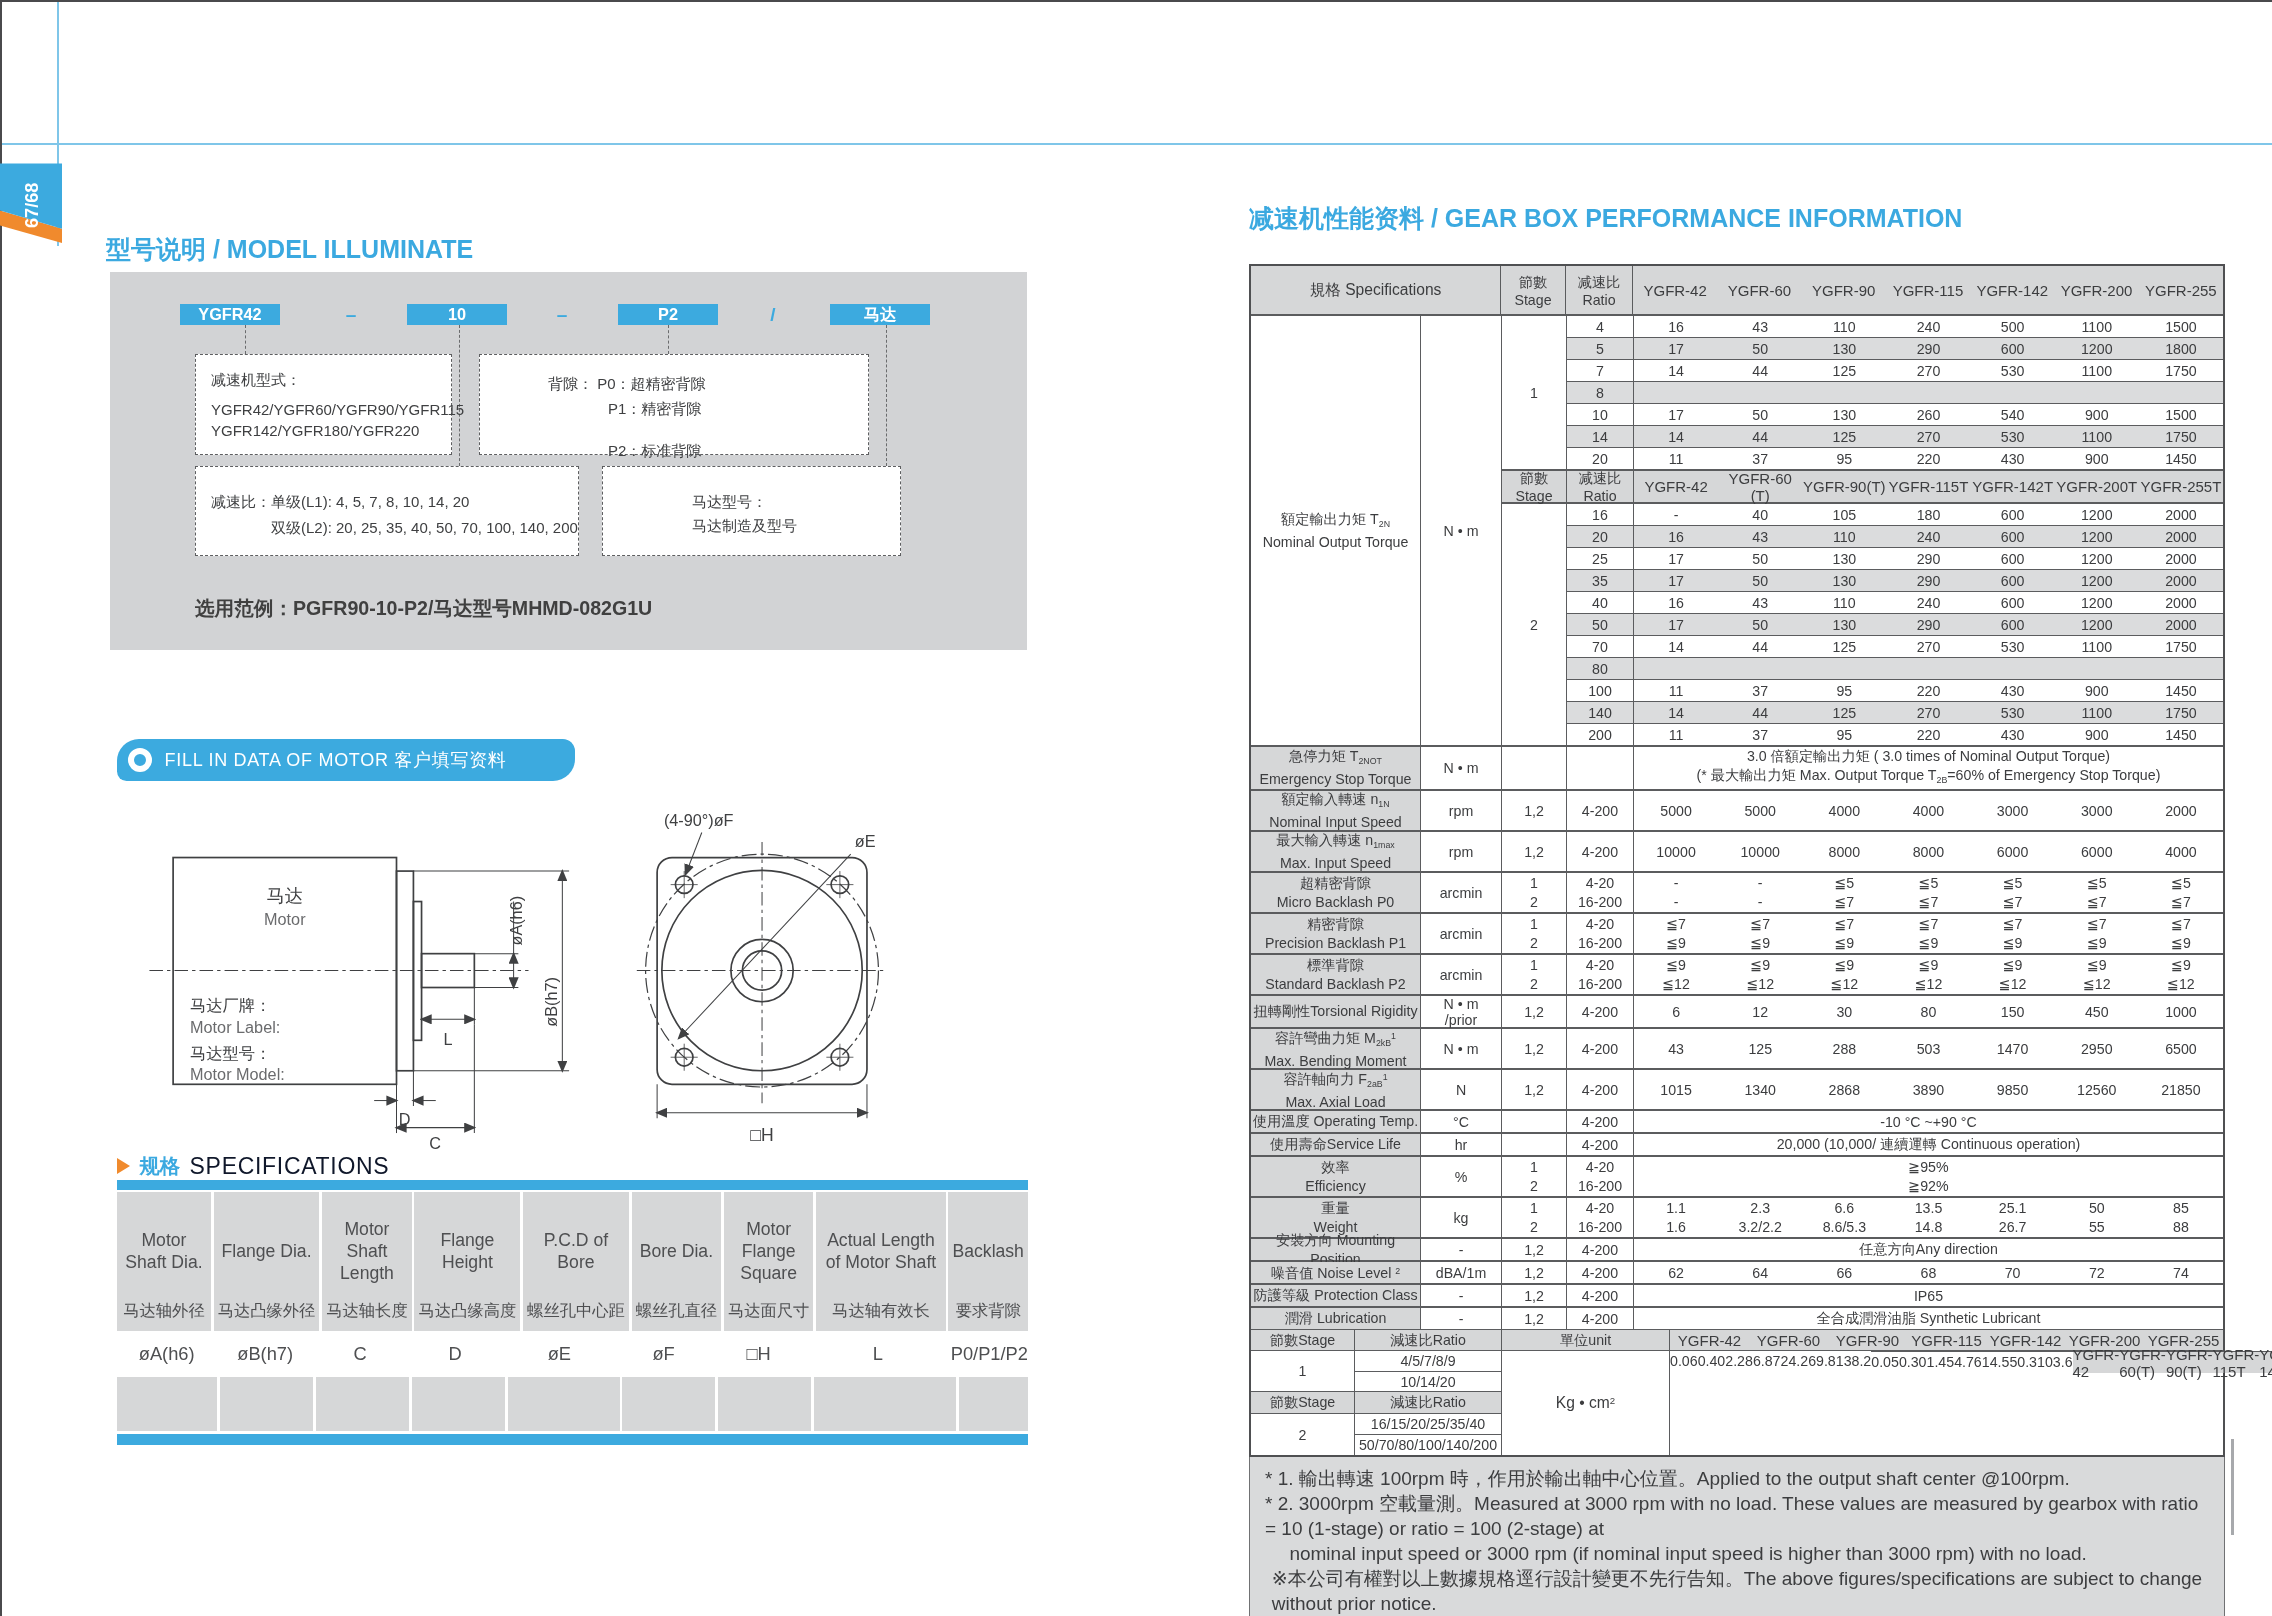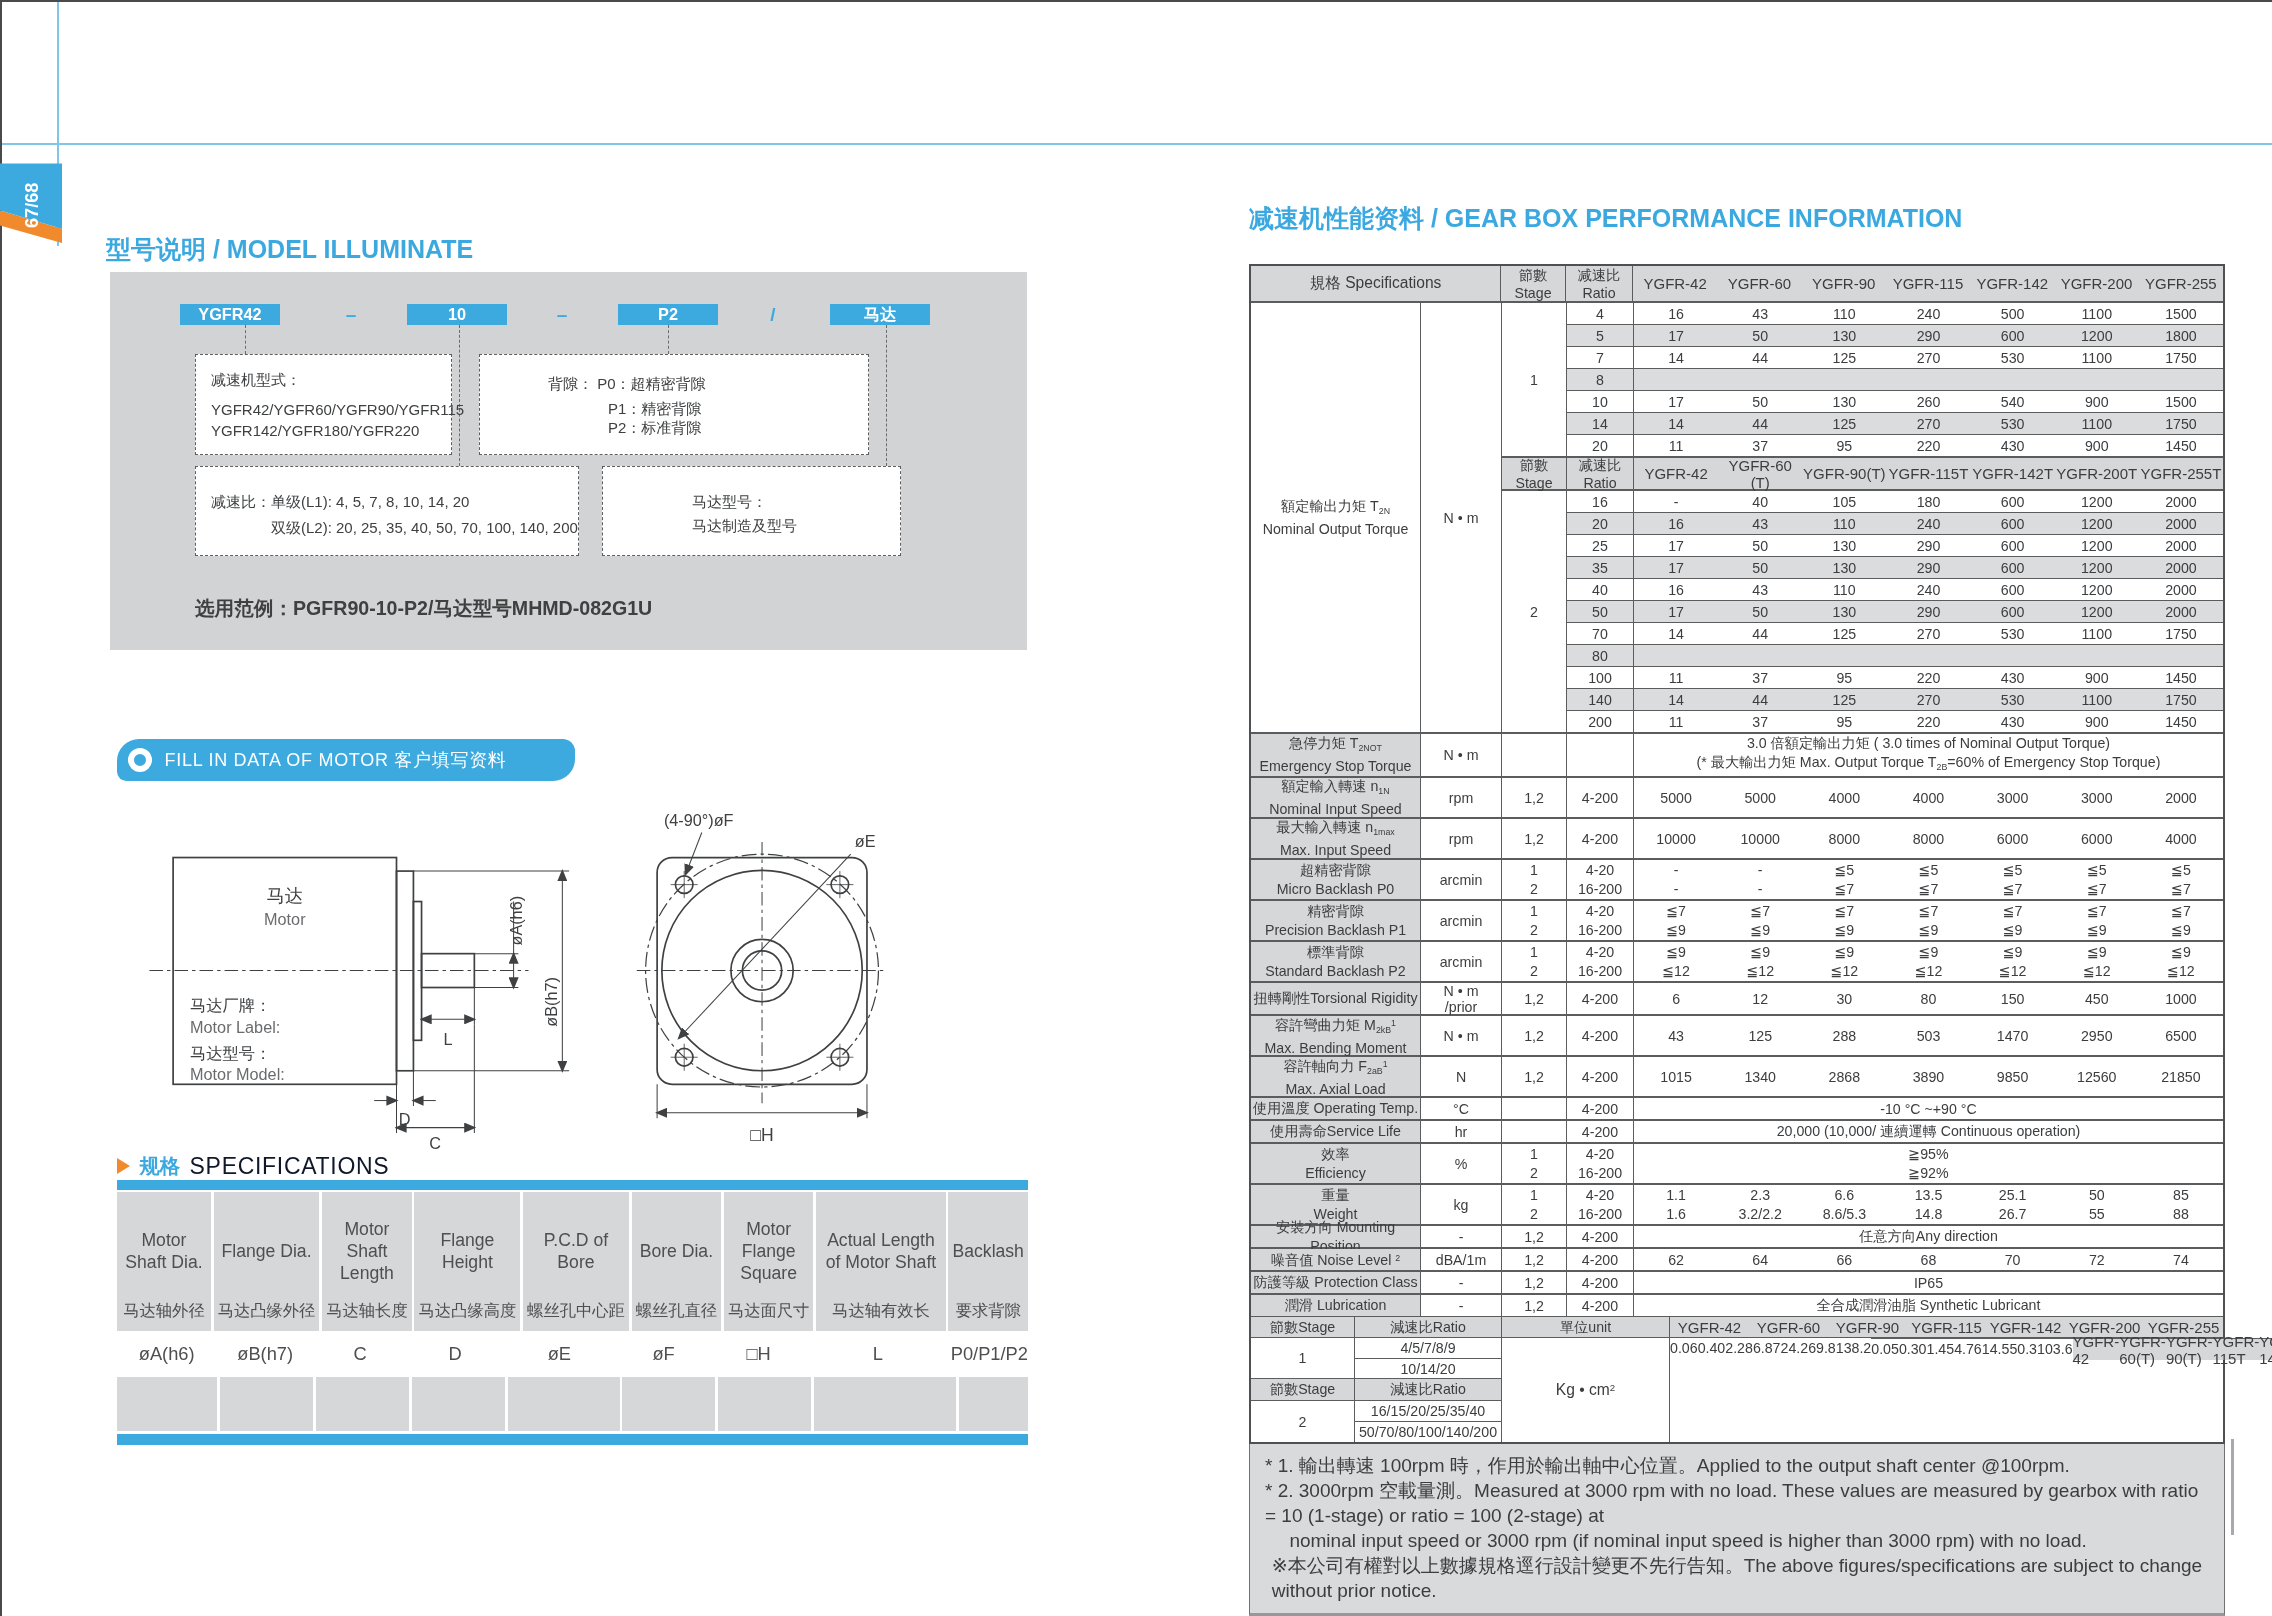--- a/index.html
+++ b/index.html
@@ -78,21 +78,21 @@
   .cell{display:flex;align-items:center;justify-content:center;text-align:center}
   .bt2{border-top:1.4px solid #5b5c5e}
   .bt3{border-top:2px solid #5b5c5e}
   .cl{width:169px;border-right:1.4px solid #5b5c5e;background:#d6d7d8;flex:0 0 auto}
   .clw{background:#ffffff}
   .cu{width:80px;border-right:1.4px solid #5b5c5e;flex:0 0 auto}
   .cs{width:64px;border-right:1.4px solid #5b5c5e;flex:0 0 auto}
   .cr{width:66px;border-right:1.4px solid #5b5c5e;flex:0 0 auto}
   .cv{flex:1}
   .cspan{flex:1}
-  .hdrbg{background:#d6d7d8}.h31{height:21px}.h46{height:31px}.h48{height:35px}.h58{height:39px}.h62{height:42px}
+  .hdrbg{background:#d6d7d8}.h31{height:21px}.h46{height:31px}.h48{height:48px}.h58{height:39px}.h62{height:42px}
   .chdr{width:249px;border-right:1.4px solid #5b5c5e;flex:0 0 auto;font-size:15.6px}
   .models{flex:1;display:flex}
   .models>div{flex:1;display:flex;align-items:center;justify-content:center;font-size:15px;text-align:center}
   .tcol{flex:1;display:flex;flex-direction:column}
   .sblock{display:flex}
   .rows{flex:1;display:flex;flex-direction:column}
   .rows>div.rrow{display:flex;height:21px}
   .rows>div.rrow:nth-of-type(even){background:#dbdcdd}
   .rows>div.rrow + div.rrow{border-top:1.4px solid #5b5c5e}
   .hdr2{border-top:2px solid #5b5c5e;border-bottom:2px solid #5b5c5e;background:#d6d7d8;height:31px}
@@ -166,21 +166,21 @@
 
     <div class="dbox" style="left:85px;top:82px;width:257px;height:101px;padding:16.3px 0 0 15px">
       <div>减速机型式：</div>
       <div style="margin-top:11px">YGFR42/YGFR60/YGFR90/YGFR115</div>
       <div style="margin-top:4.1px">YGFR142/YGFR180/YGFR220</div>
     </div>
 
     <div class="dbox" style="left:369px;top:82px;width:390px;height:101px;padding:20.3px 0 0 68px">
       <div>背隙： P0：超精密背隙</div>
       <div style="margin-top:5.4px;padding-left:60px">P1：精密背隙</div>
-      <div style="margin-top:0;padding-left:60px">P2：标准背隙</div>
+      <div style="margin-top:23px;padding-left:60px">P2：标准背隙</div>
     </div>
 
     <div class="dbox" style="left:85px;top:194px;width:384px;height:90px;padding:26px 0 0 15px">
       <div>减速比：单级(L1): 4, 5, 7, 8, 10, 14, 20</div>
       <div style="margin-top:6.8px;padding-left:60px">双级(L2): 20, 25, 35, 40, 50, 70, 100, 140, 200</div>
     </div>
 
     <div class="dbox" style="left:492px;top:194px;width:299px;height:90px;padding:26px 0 0 89px">
       <div>马达型号：</div>
       <div style="margin-top:5.4px">马达制造及型号</div>

